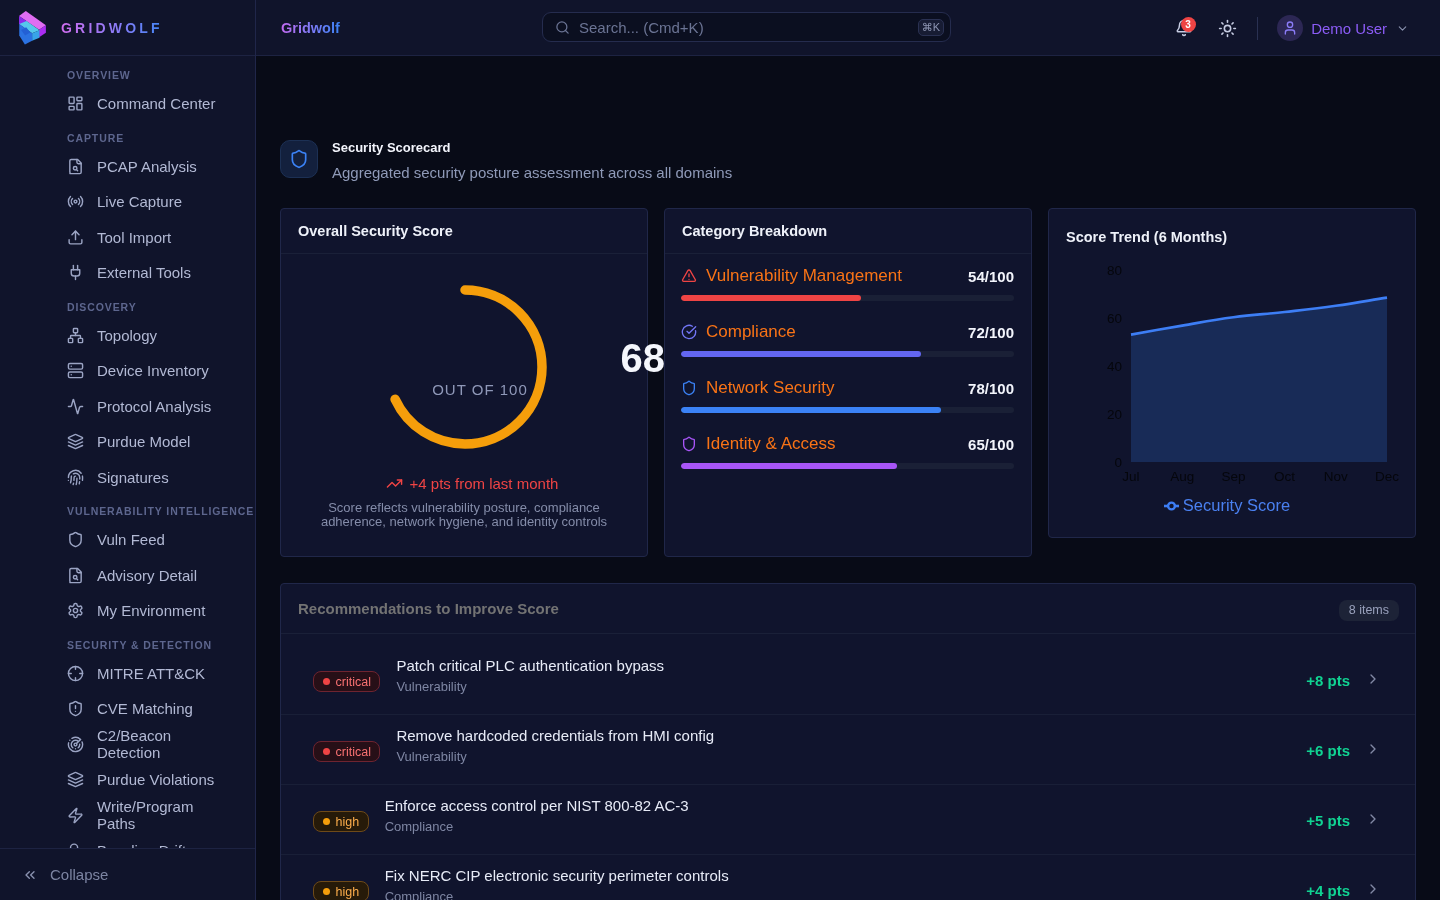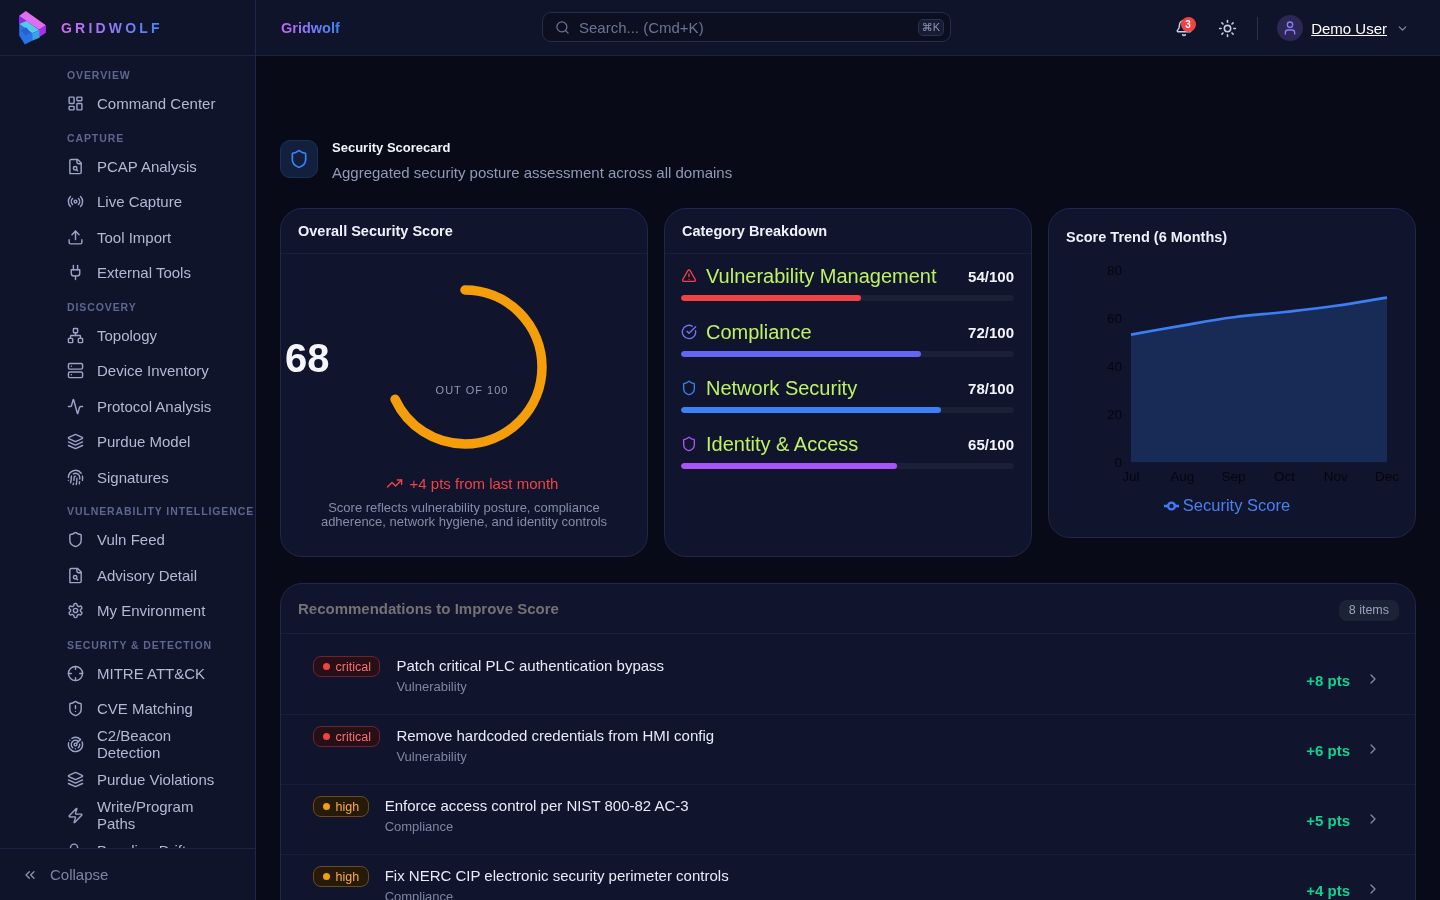--- a/index.html
+++ b/index.html
@@ -46,82 +46,82 @@
   .bell svg { width:18px; height:18px; }
   .bell .bdg { position:absolute; top:-2px; right:-3px; width:15px; height:15px; border-radius:50%;
     background:#ef4444; color:#fff; font-size:10px; font-weight:bold; display:flex;
     align-items:center; justify-content:center; }
   .sun { color:#c6cce2; }
   .sun svg { width:19px; height:19px; }
   .vdiv { width:1px; height:23px; background:#2a3152; margin:0 19.5px 0 20px; }
   .avatar { width:26px; height:26px; border-radius:50%; background:#2c2754;
     display:flex; align-items:center; justify-content:center; color:#8b7cf8; }
   .avatar svg { width:16px; height:16px; }
-  .uname { color:#ffffff; font-size:15px; font-weight:500; margin:0 9px 0 8px;text-decoration:underline; }
+  .uname { color:#8b5cf6; font-size:15px; font-weight:500; margin:0 9px 0 8px; }
   .chev { color:#8a92ae; margin-right:31px; display:flex; }
   .chev svg { width:13px; height:13px; }
 
   
   .main { position:absolute; left:256px; top:56px; width:1184px; height:844px;
     background:#080b17; padding:79px 24px 0; }
   .page-head { display:flex; }
   .ph-ico { width:38px; height:38px; border-radius:10px; background:#13203d;
     border:1px solid #1c3054; display:flex; align-items:center; justify-content:center;
     color:#3b82f6; margin:5px 14px 0 0; flex:none; }
   .ph-ico svg { width:20px; height:20px; }
   .ph-title { font-size:13px; font-weight:bold; color:#f3f5fc; line-height:26px; }
   .ph-sub { font-size:15px; color:#8f9ab8; line-height:20px; margin-top:2px; }
 
   .cards { display:grid; grid-template-columns:368px 368px 368px; gap:16px; margin-top:25px; }
-  .card { background:#10142d; border:1px solid #202749; border-radius:22px; position:relative; }
+  .card { background:#10142d; border:1px solid #202749; border-radius:4px; position:relative; }
   .card-h { padding:11px 17px; border-bottom:1px solid #1a2038; }
   .card-h span { font-size:14.5px; font-weight:bold; color:#eef1f9; line-height:22px; }
   .c1 { height:349px; }
   .c2 { height:349px; }
   .c3 { height:330px; padding:17px; }
 
   
   .gauge { position:absolute; left:102px; top:76px; }
-  .g-num { position:absolute; left:4px; width:100%; top:126.5px; text-align:left;
+  .g-num { position:absolute; left:18px; width:100%; top:126.5px; text-align:right;
     font-size:40px; font-weight:bold; color:#f4f6fc; line-height:44px; }
-  .g-sub { position:absolute; left:8px; width:100%; top:172px; text-align:center;
-    font-size:11px; letter-spacing:1px; color:#8f98b8; line-height:18px; }
+  .g-sub { position:absolute; left:16px; width:100%; top:172px; text-align:center;
+    font-size:15px; letter-spacing:1px; color:#8f98b8; line-height:18px; }
   .g-delta { position:absolute; left:8px; width:100%; top:266px; display:flex;
     justify-content:center; align-items:center; color:#ef4444; font-size:15px; font-weight:500; }
   .g-delta svg { width:17px; height:17px; margin-right:7px; }
   .g-desc { position:absolute; left:30px; right:30px; top:292px; text-align:center;
     font-size:13px; line-height:14px; color:#848ca9; }
 
   
   .cat-body { padding:11px 17px 0 16px; }
   .cat-row { margin-bottom:20px; }
   .cat-top { display:flex; align-items:center; height:22px; }
   .cat-top svg { width:16px; height:16px; margin-right:9px; flex:none; }
-  .cat-lbl { font-size:20px; color:#bef264; flex:1; }
+  .cat-lbl { font-size:17px; color:#f97316; flex:1; }
   .cat-score { font-size:15px; font-weight:bold; color:#f2f4fb; }
   .bar { height:6px; border-radius:3px; background:#1a2036; margin-top:8px; overflow:hidden; }
   .bar i { display:block; height:6px; border-radius:3px; }
 
   
   .c3 .card-h0 { font-size:14.5px; font-weight:bold; color:#eef1f9; line-height:22px; }
   .legend { position:absolute; left:-5px; width:100%; top:287px; display:flex;
     align-items:center; justify-content:center; color:#4a80f0; font-size:16.5px; }
   .legend svg { margin-right:4px; }
 
   
   .reco { margin-top:26px; height:351px; overflow:hidden; }
   .reco-h { padding:12px 16px 12px 17px; border-bottom:1px solid #1a2038;
     display:flex; align-items:center; }
   .reco-h b { font-size:15px; color:#737373; line-height:23px; flex:1; }
   .pill { background:#1d2337; border-radius:8px; color:#99a1bc; font-size:12.5px;
     padding:3px 10px; line-height:15px; margin-top:4px; }
   .rlist { padding-top:11px; }
   .rrow { display:flex; align-items:flex-start; margin:0; padding:11px 34px 18px 32px; }
   .rrow + .rrow { border-top:1px solid #191f37; }
-  .badge-col { margin-right:16px; flex:none; margin-top:0; }
+  .badge-col { margin-right:16px; flex:none; margin-top:15px; }
   .rbadge { display:inline-flex; align-items:center; height:21px; padding:0 8.5px;
     border-radius:8px; font-size:12.5px; border:1px solid; }
   .rbadge i { width:7px; height:7px; border-radius:50%; margin-right:6px; }
   .rb-crit { color:#f87171; border-color:#6e2430; background:#270f17; }
   .rb-crit i { background:#ef4444; }
   .rb-high { color:#fbac4b; border-color:#6e4a18; background:#261a09; }
   .rb-high i { background:#f59e0b; }
   .rmain { flex:1; min-width:0; }
   .rtitle { font-size:15px; color:#e7ebf7; line-height:20px; }
   .rsub { font-size:13px; color:#7e86a3; line-height:18px; margin-top:2px; }

